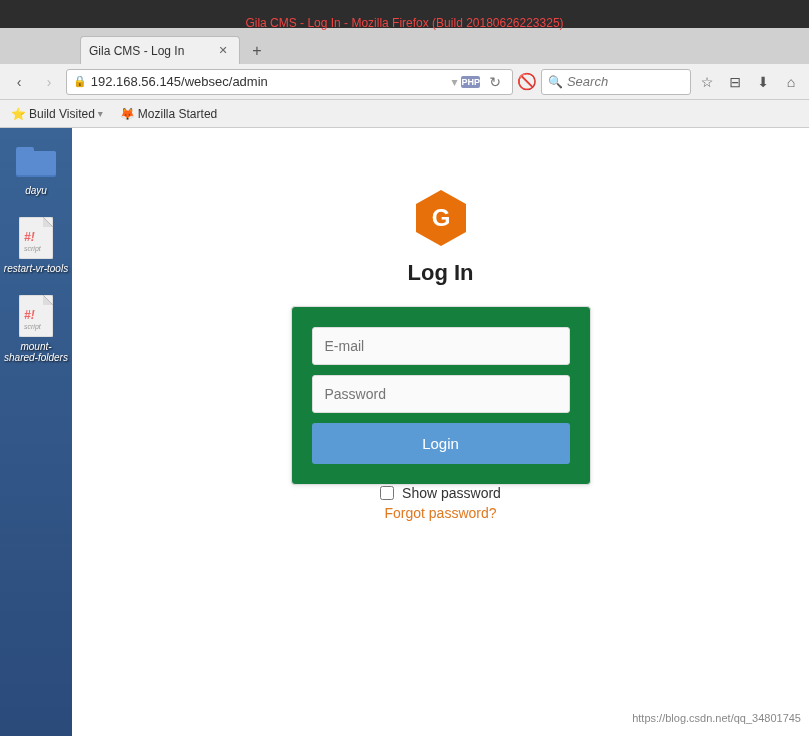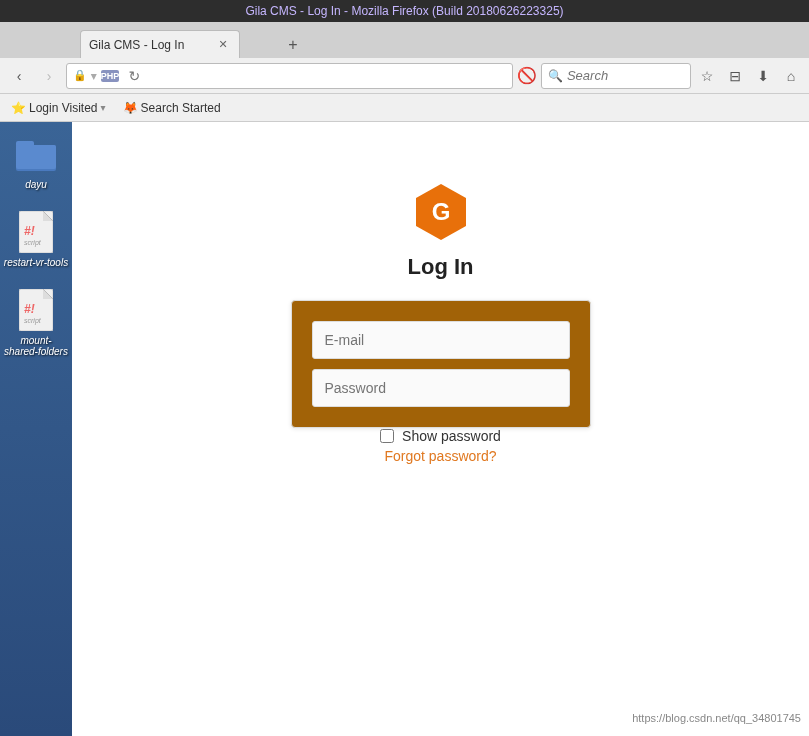--- a/index.html
+++ b/index.html
@@ -7,36 +7,35 @@
       width: 809px;
       height: 736px;
       overflow: hidden;
       font-family: Arial, sans-serif;
       background: #3a5a8a;
     }
 
     
     .title-bar {
       background: #2d2d2d;
-      color: #c4b5fd;
+      color: #ef4444;
       font-size: 12px;
       text-align: center;
-      padding: 2px 0;
+      padding: 14px 0;
       height: 22px;
       line-height: 18px;
     }
 
     
     .tab-bar {
       display: flex;
       align-items: flex-end;
       padding: 6px 0 0 80px;
       background: #d0d0d0;
       height: 36px;
-      gap: 36px;
     }
 
     .tab {
       display: flex;
       align-items: center;
       background: #f0f0f0;
       border: 1px solid #bbb;
       border-bottom: none;
       border-radius: 4px 4px 0 0;
       padding: 4px 8px;
@@ -302,21 +301,21 @@
 
     .login-title {
       font-size: 22px;
       font-weight: bold;
       color: #222;
       margin-bottom: 20px;
       text-align: center;
     }
 
     .login-card {
-      background: #a16207;
+      background: #15803d;
       border: 1px solid #ddd;
       border-radius: 4px;
       padding: 20px;
       width: 300px;
       display: flex;
       flex-direction: column;
       gap: 10px;
       box-shadow: 0 1px 4px rgba(0,0,0,0.1);
     }
 
@@ -401,20 +400,23 @@
 <div class="nav-bar">
   <div class="nav-btn">
     <span>‹</span>
   </div>
   <div class="nav-btn" style="color:#bbb;">
     <span>›</span>
   </div>
 
   <div class="address-bar">
     <span class="lock-icon">🔒</span>
+    <span class="address-text">
+      <span>192.168.56.145</span><span>/websec/admin</span>
+    </span>
     <span style="color:#aaa; font-size:12px; cursor:pointer;">▾</span>
     <span class="php-badge">PHP</span>
     <span class="reload-btn">↻</span>
   </div>
 
   <div class="no-entry">🚫</div>
 
   <div class="search-box">
     <span style="color:#aaa; font-size:12px;">🔍</span>
     <input type="text" placeholder="Search" style="">
@@ -424,26 +426,26 @@
     <div class="nav-icon-btn">☆</div>
     <div class="nav-icon-btn">⊟</div>
     <div class="nav-icon-btn">⬇</div>
     <div class="nav-icon-btn">⌂</div>
   </div>
 </div>
 
 <div class="bookmarks-bar">
   <div class="bookmark-item">
     <span class="bookmark-icon">⭐</span>
-    <span>Login Visited</span>
+    <span>Build Visited</span>
     <span style="font-size:10px; color:#888;">▾</span>
   </div>
   <div class="bookmark-item">
     <span class="bookmark-icon" style="color:#e55;">🦊</span>
-    <span>Search Started</span>
+    <span>Mozilla Started</span>
   </div>
 </div>
 
 <div class="desktop">
 
   <div class="desktop-sidebar">
 
     <div class="desktop-icon">
       <div class="desktop-icon-img">
         <svg width="40" height="34" viewBox="0 0 40 34">
@@ -491,20 +493,23 @@
       <svg class="gila-logo hex-logo" viewBox="0 0 60 60" xmlns="http://www.w3.org/2000/svg">
         <polygon points="30,2 55,16 55,44 30,58 5,44 5,16" fill="#e8700a"></polygon>
         <text x="30" y="38" text-anchor="middle" font-size="24" font-weight="bold" fill="white" font-family="Arial">G</text>
       </svg>
 
       <div class="login-title">Log In</div>
 
       <div class="login-card">
         <input class="login-input" type="email" placeholder="E-mail" style="">
         <input class="login-input" type="password" placeholder="Password" style="">
+        <button class="login-btn">
+          <span>Login</span>
+        </button>
       </div>
 
       <div class="show-password-row">
         <input type="checkbox" style="">
         <span class="show-password-label">Show password</span>
       </div>
 
       <a class="forgot-password">
         <span>Forgot password?</span>
       </a>

